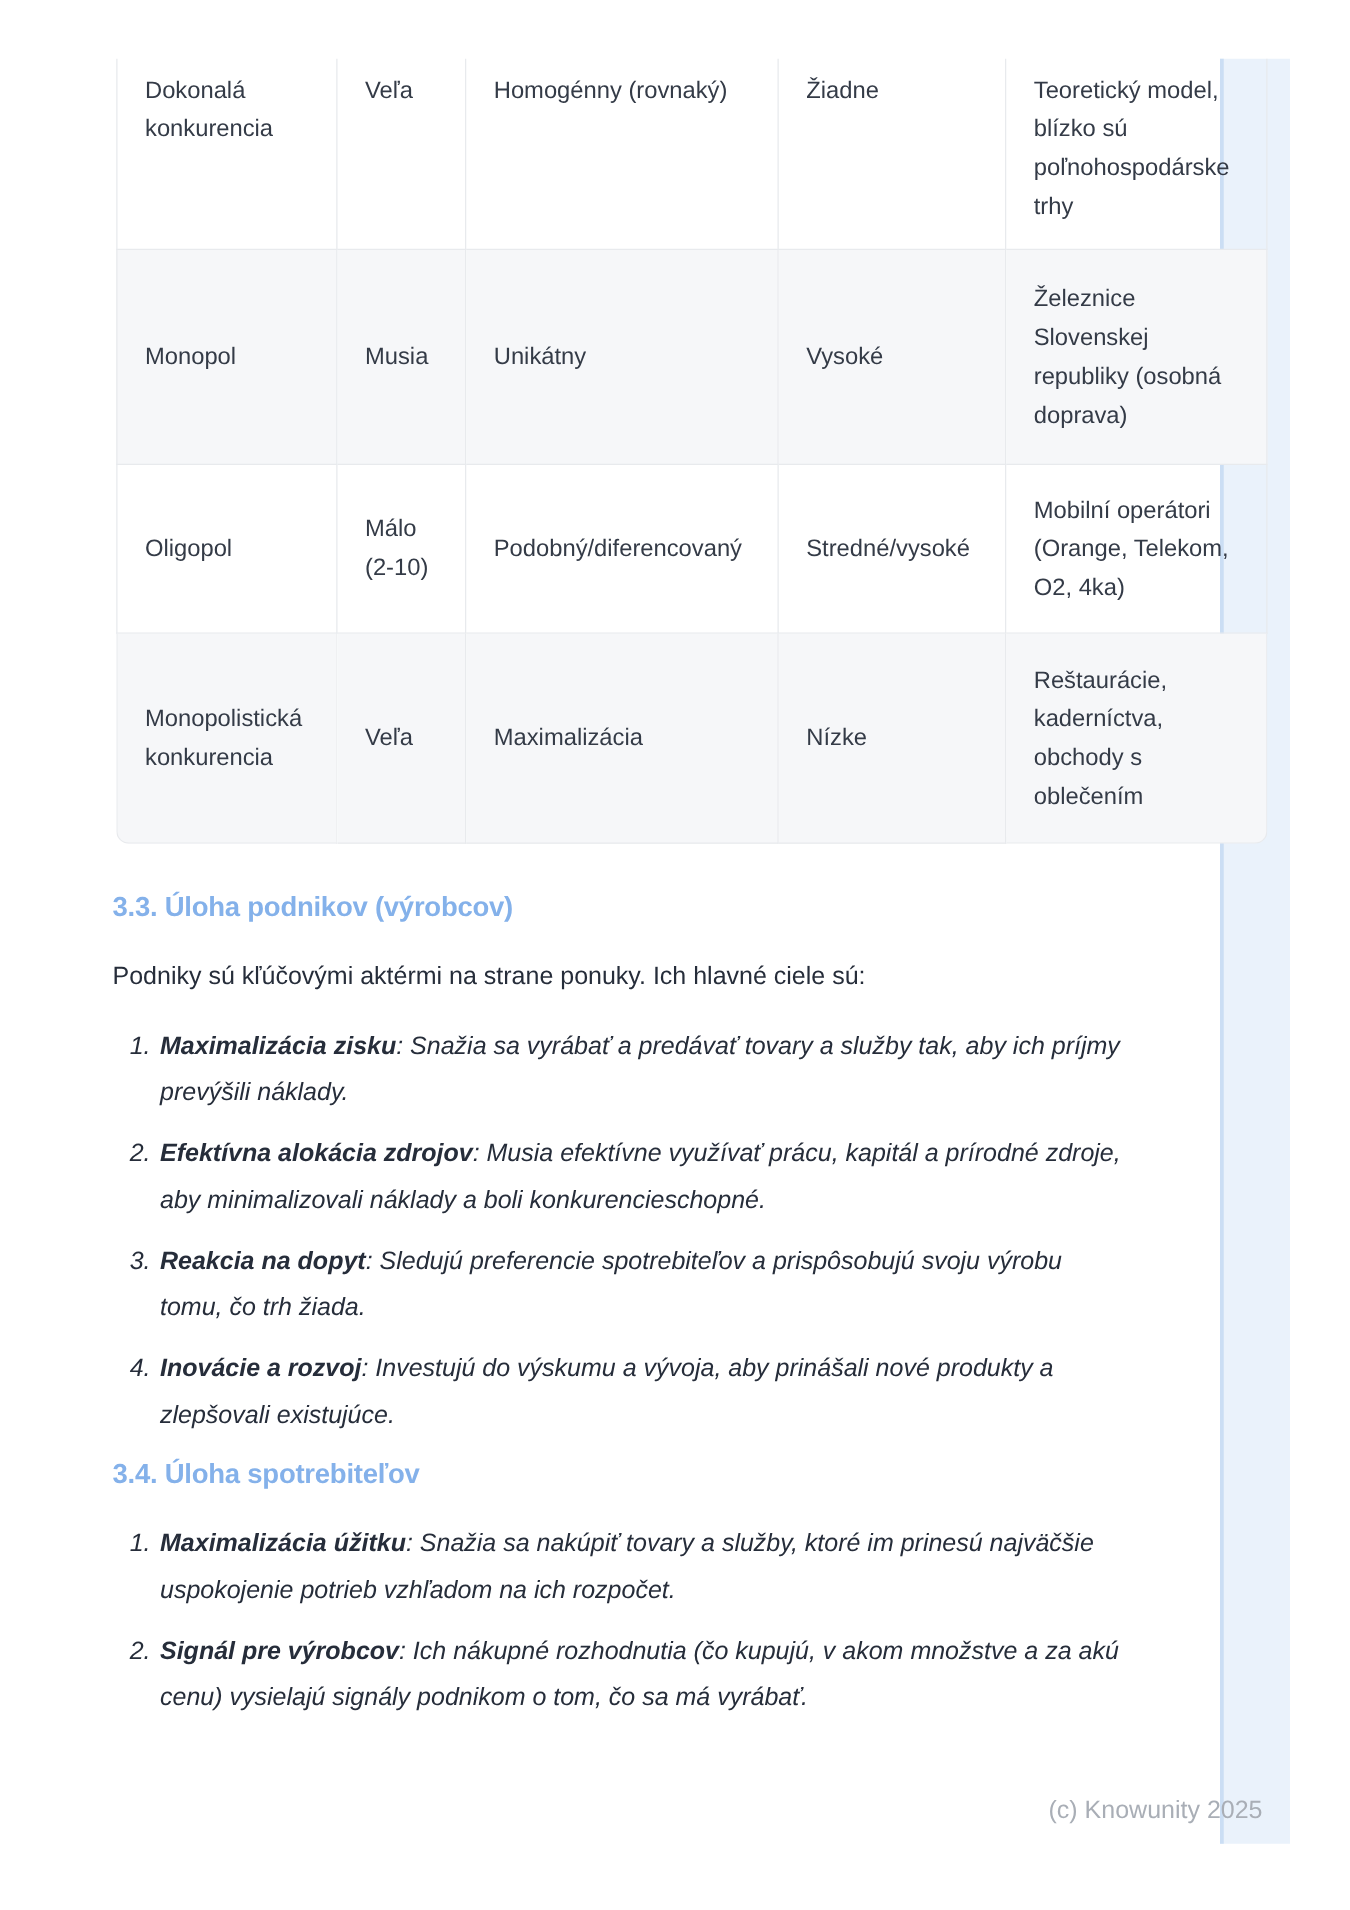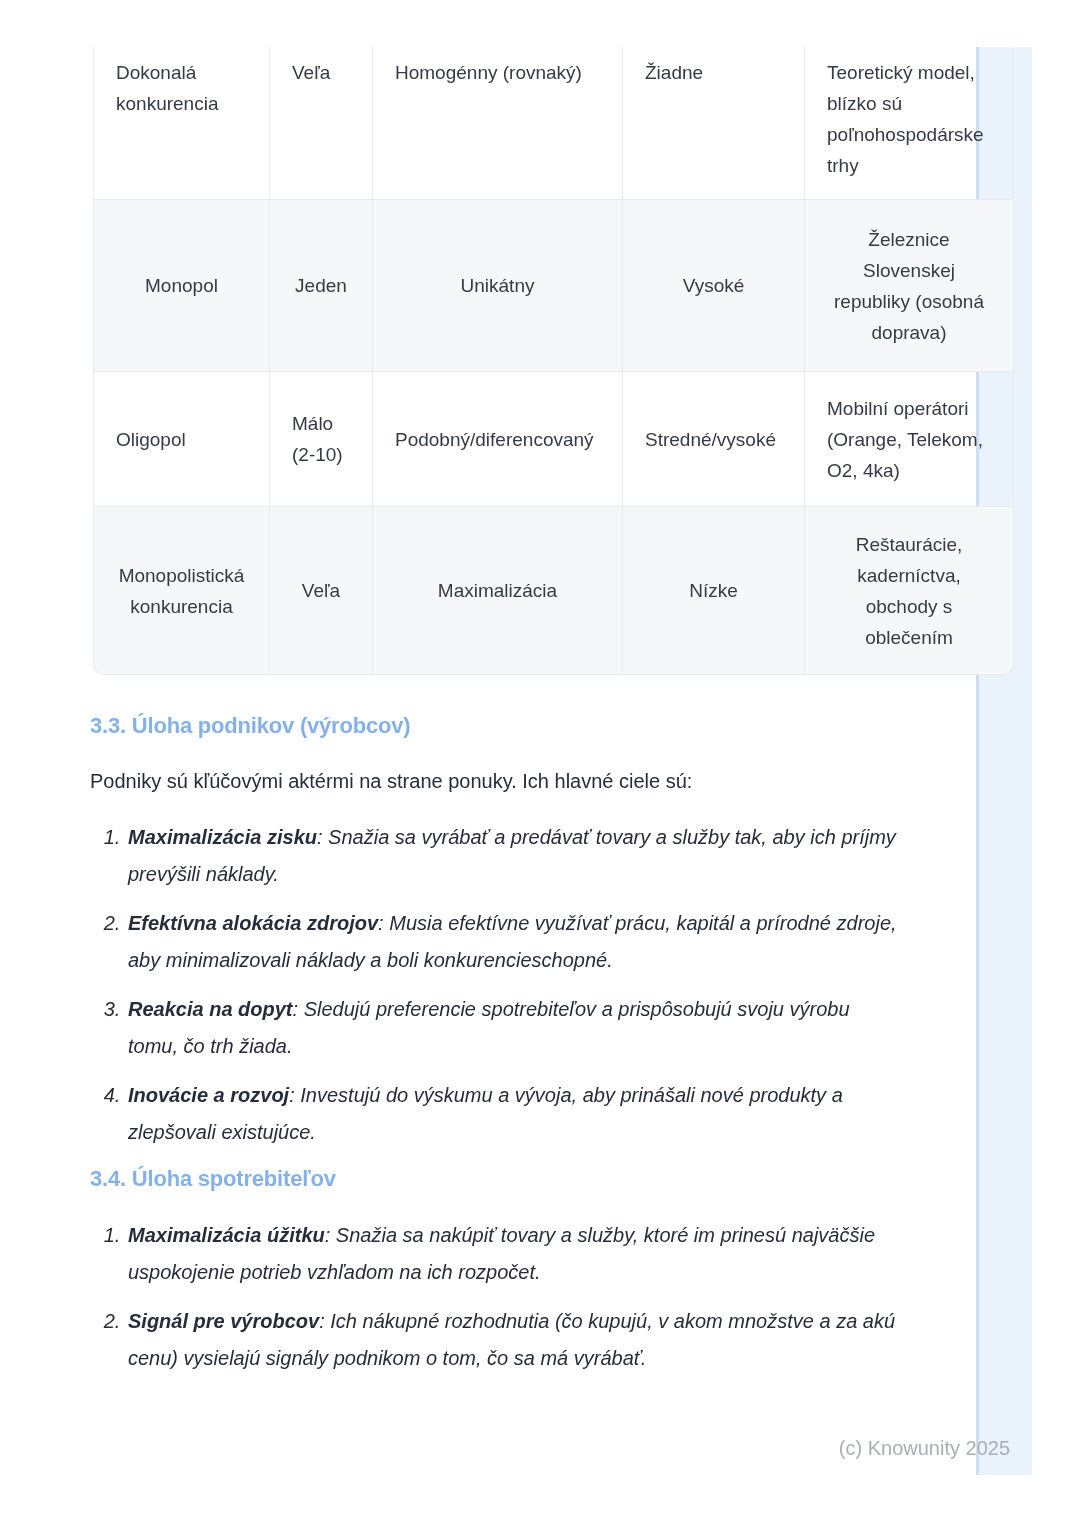--- a/index.html
+++ b/index.html
@@ -37,21 +37,21 @@
     border-right:1px solid #e8eaed;
     border-bottom:1px solid #e8eaed;
     padding:10px 22px;
     vertical-align:middle;
     box-sizing:border-box;
     background:transparent;
     overflow:hidden;
   }
   table.markets td:first-child{border-left:1px solid #e8eaed;}
   tr.row-top td{vertical-align:top;padding-top:10px;}
-  tr.gray td{background:#f6f7f9;text-align:center;}
+  tr.gray td{background:#f6f7f9;}
   tr.h1 td{height:153px;}
   tr.h2 td{height:172px;}
   tr.h3 td{height:135px;}
   tr.h4 td{height:168px;}
   tr.last td:first-child{border-bottom-left-radius:10px;}
   tr.last td:last-child{border-bottom-right-radius:10px;}
   
   .content{
     position:absolute;
     left:90px;top:672px;
@@ -109,21 +109,21 @@
     <tbody>
       <tr class="row-top h1">
         <td>Dokonalá konkurencia</td>
         <td>Veľa</td>
         <td>Homogénny (rovnaký)</td>
         <td>Žiadne</td>
         <td>Teoretický model, blízko sú poľnohospodárske trhy</td>
       </tr>
       <tr class="gray h2">
         <td>Monopol</td>
-        <td>Jeden</td>
+        <td>Musia</td>
         <td>Unikátny</td>
         <td>Vysoké</td>
         <td>Železnice Slovenskej republiky (osobná doprava)</td>
       </tr>
       <tr class="h3">
         <td>Oligopol</td>
         <td>Málo (2-10)</td>
         <td>Podobný/diferencovaný</td>
         <td>Stredné/vysoké</td>
         <td>Mobilní operátori (Orange, Telekom, O2, 4ka)</td>

